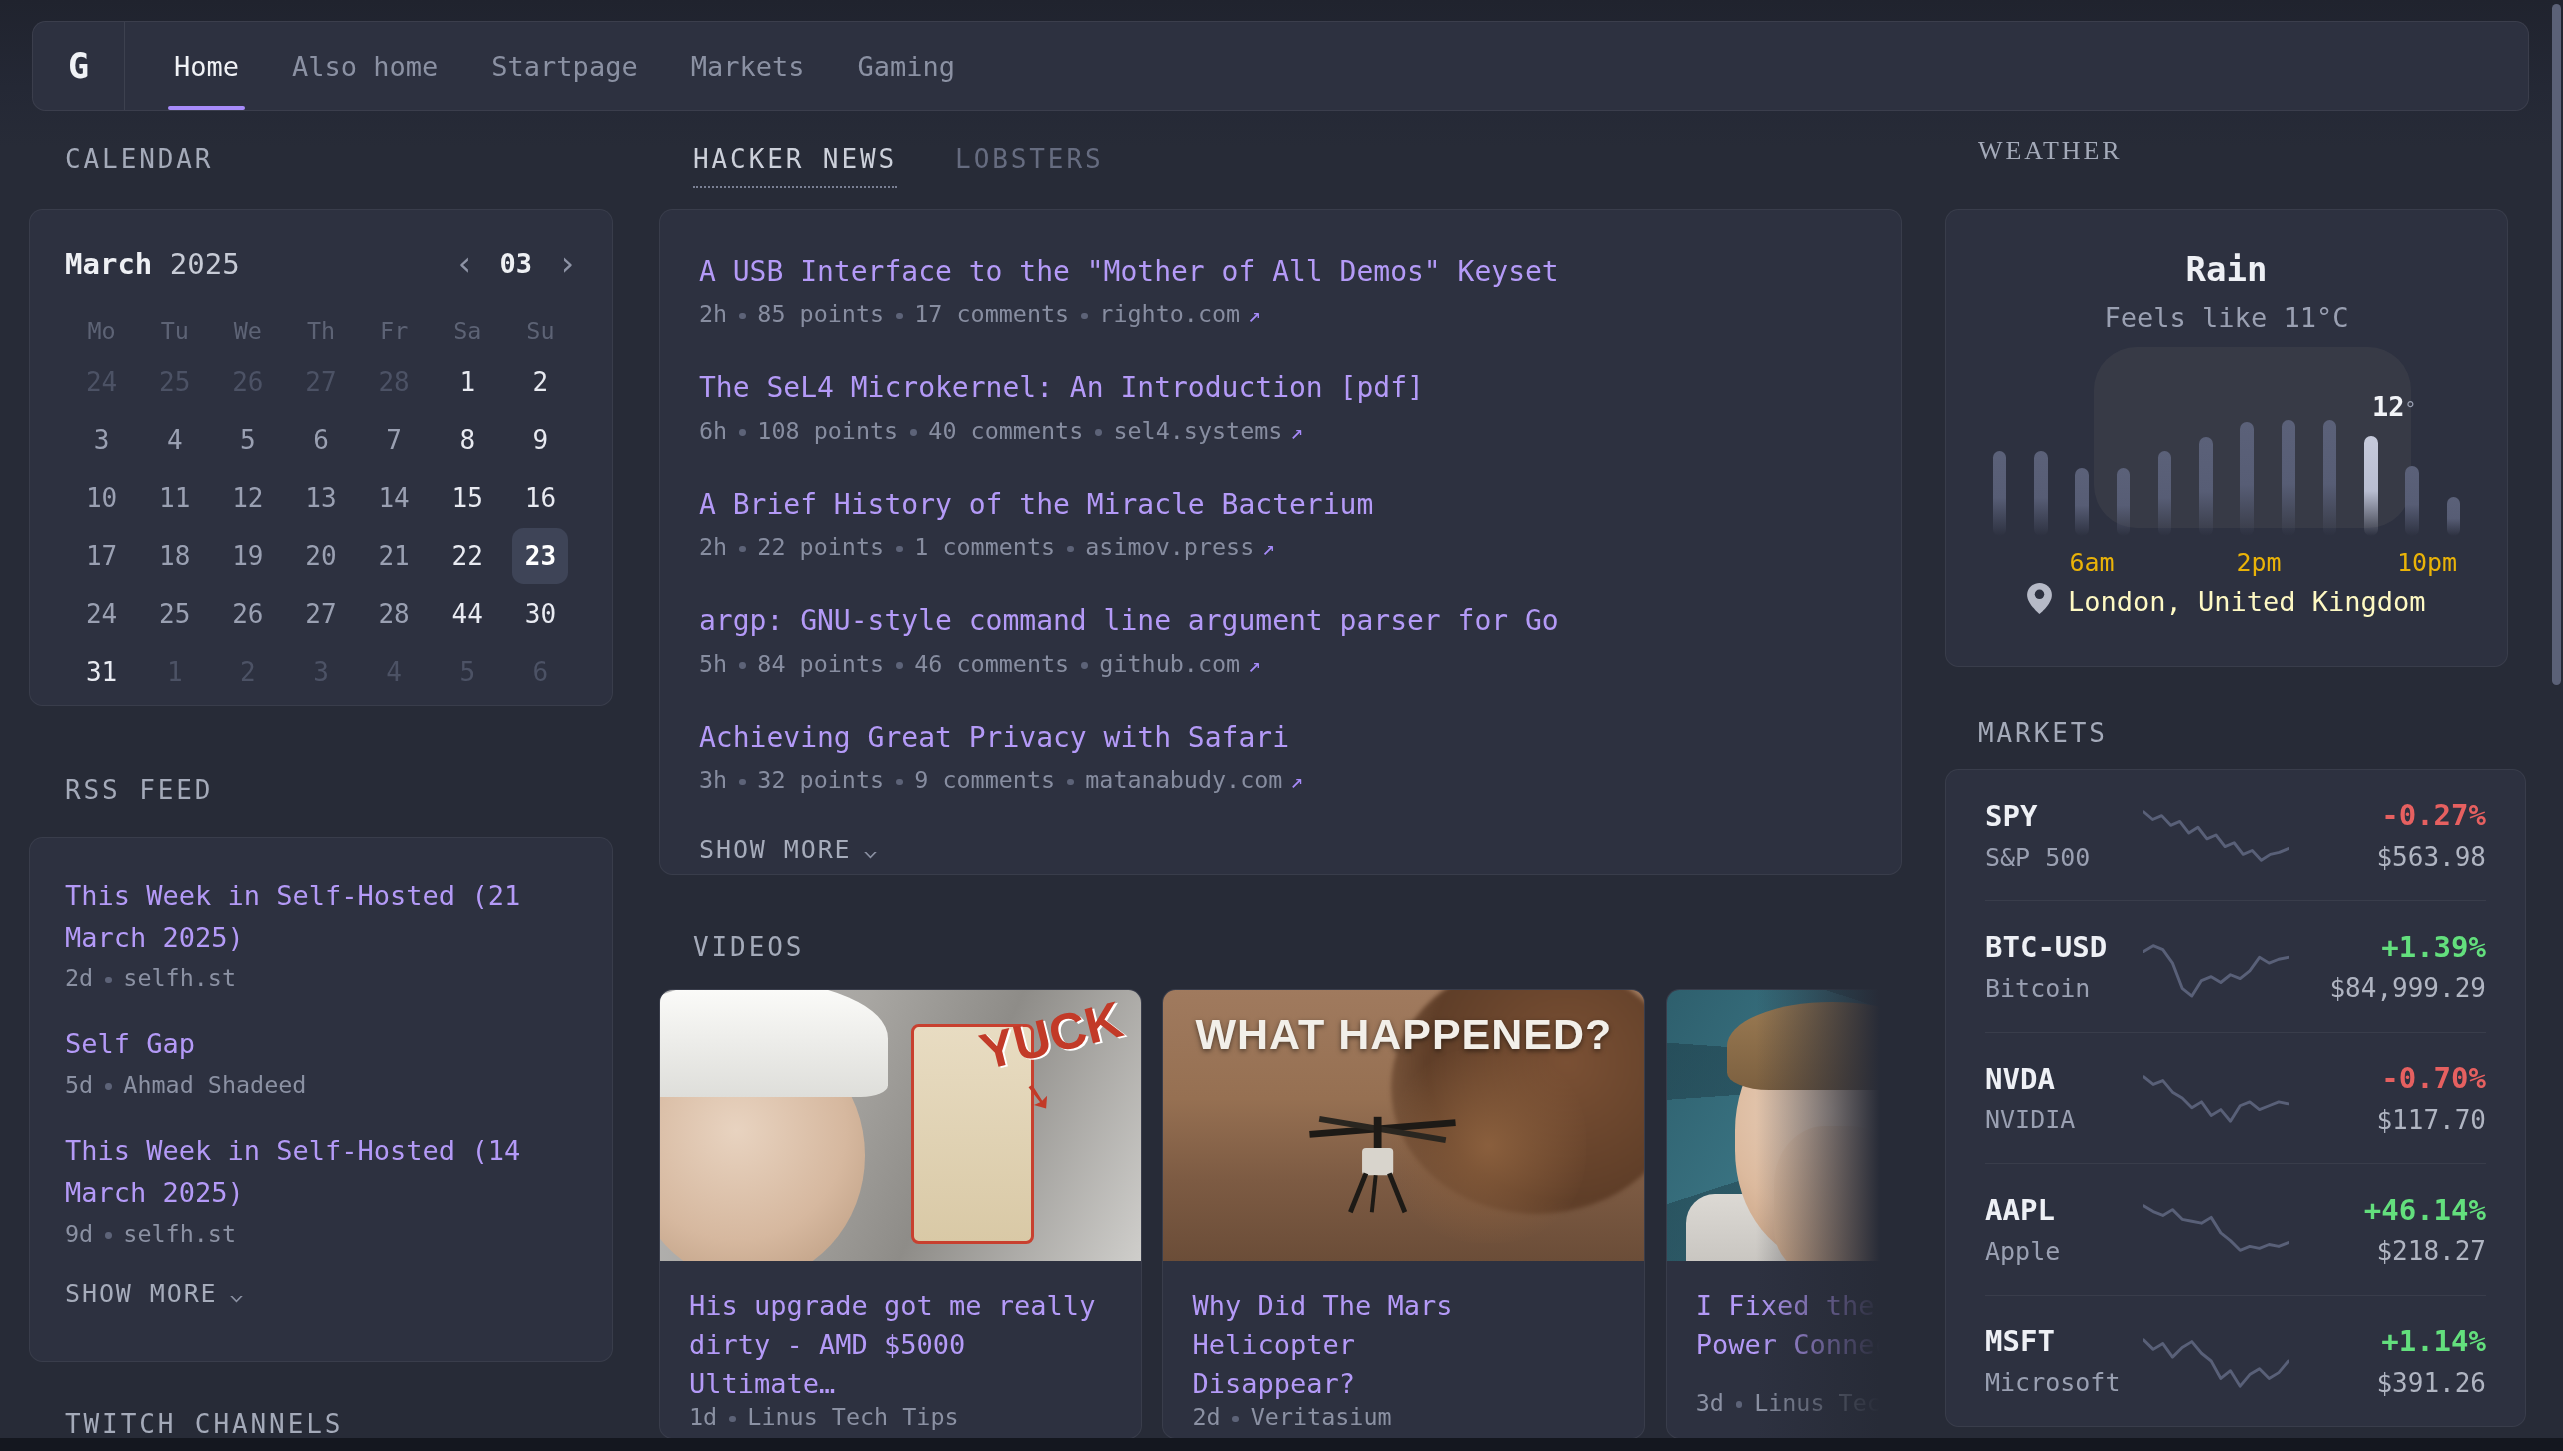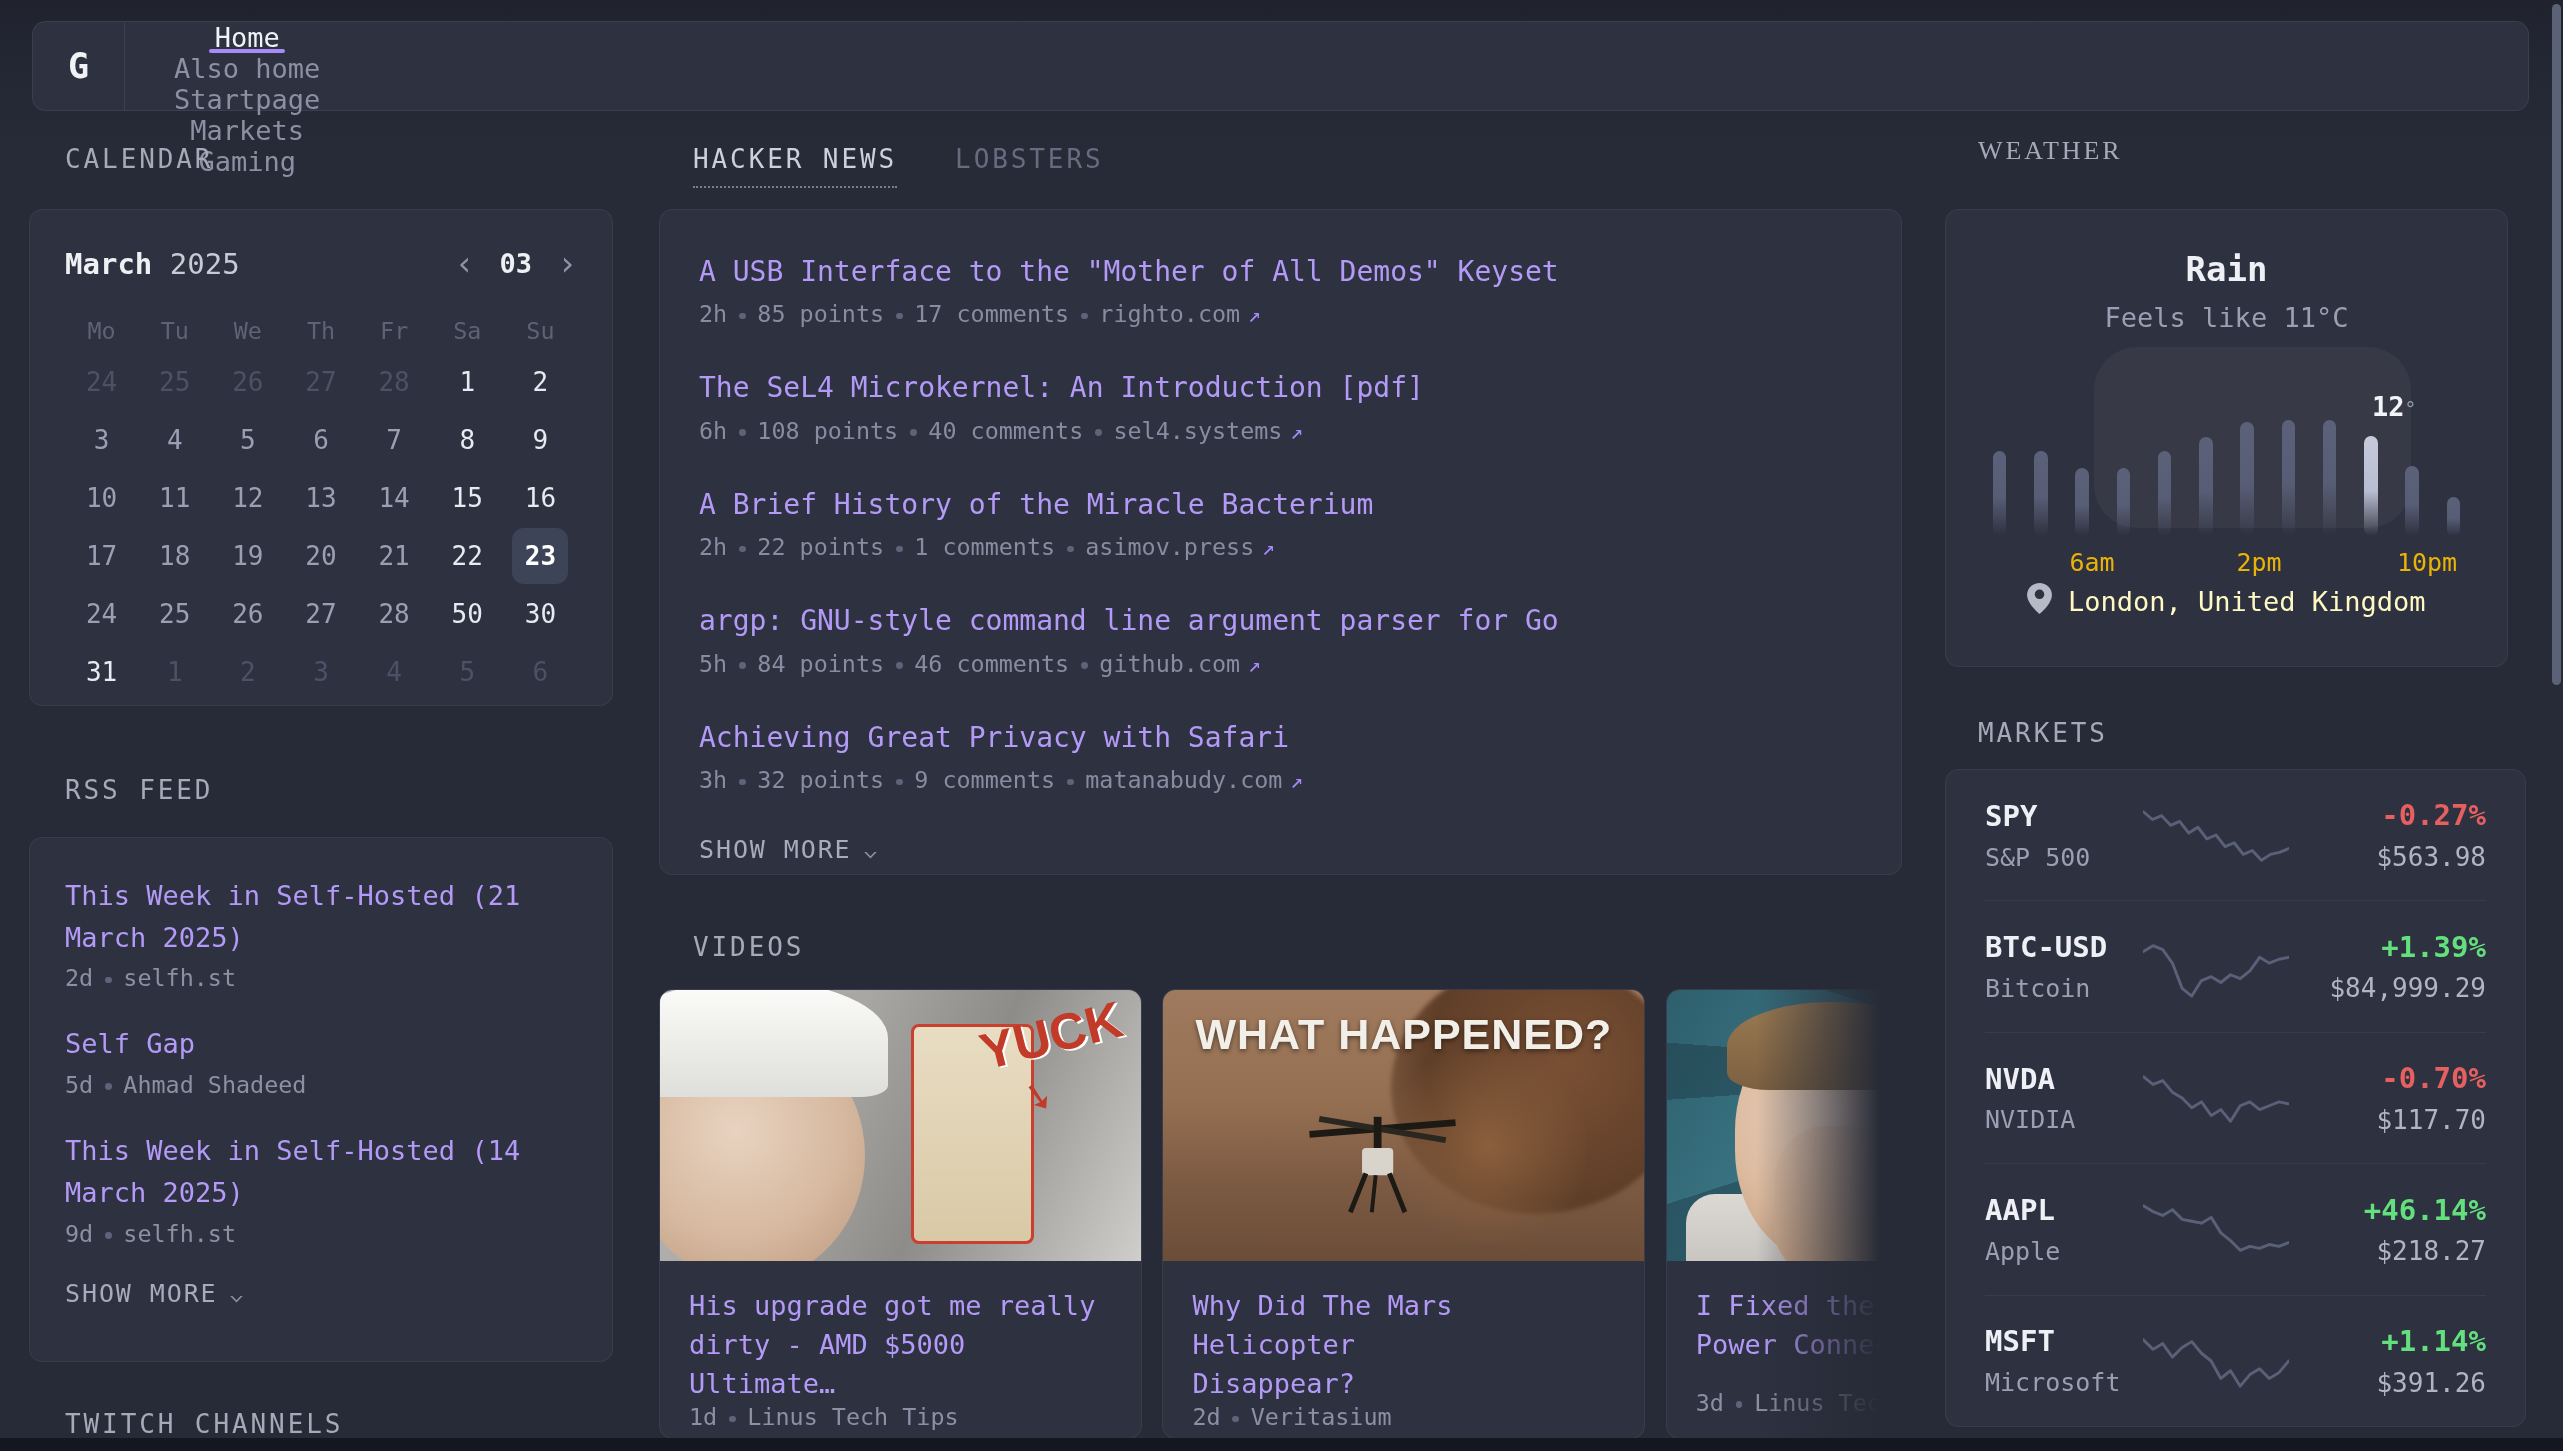--- a/index.html
+++ b/index.html
@@ -9,21 +9,21 @@
     color:#edeff4;-webkit-font-smoothing:antialiased;
   }
   .top-shade{position:absolute;left:0;top:0;width:100%;height:146px;
     background:linear-gradient(180deg,#20232e 0%,#242835 60%,rgba(39,43,55,0) 100%);}
   
   .nav{position:absolute;left:32px;top:21.4px;width:2497px;height:90px;
     background:#2d3140;border:1px solid rgba(255,255,255,.065);border-radius:13.6px;
     display:flex;align-items:stretch;box-sizing:border-box;}
   .nav-logo{width:91px;display:flex;align-items:center;justify-content:center;
     border-right:1px solid rgba(255,255,255,.08);font-size:35px;font-weight:bold;color:#f0f2f6;}
-  .nav-tabs{display:flex;align-items:center;padding-left:49px;flex-direction:column;}
+  .nav-tabs{display:flex;align-items:center;gap:53px;padding-left:49px;}
   .nav-tab{position:relative;height:100%;display:flex;align-items:center;
     font-size:27px;color:#8b91a3;cursor:pointer;}
   .nav-tab.active{color:#f0f2f6;}
   .tab-underline{position:absolute;left:-5.8px;right:-5.8px;bottom:0;height:4.9px;
     background:#a78bfa;border-radius:2.9px;}
   .section-title{font-size:26px;letter-spacing:2.9px;color:#a4aab9;}
   .card{background:#2d3140;border:1px solid rgba(255,255,255,.06);
     border-radius:13.6px;box-sizing:border-box;}
   .show-more{display:flex;align-items:center;gap:13.6px;font-size:25px;letter-spacing:1.9px;
     color:#a6acbb;cursor:pointer;}
@@ -229,21 +229,21 @@
       <div class="cal-cell cal-norm">21</div>
       <div class="cal-cell cal-wkend">22</div>
       <div class="cal-cell">
         <div class="cal-sel-box">23</div>
       </div>
       <div class="cal-cell cal-norm">24</div>
       <div class="cal-cell cal-norm">25</div>
       <div class="cal-cell cal-norm">26</div>
       <div class="cal-cell cal-norm">27</div>
       <div class="cal-cell cal-norm">28</div>
-      <div class="cal-cell cal-wkend">50</div>
+      <div class="cal-cell cal-wkend">44</div>
       <div class="cal-cell cal-wkend">30</div>
       <div class="cal-cell cal-wkend">31</div>
       <div class="cal-cell cal-out">1</div>
       <div class="cal-cell cal-out">2</div>
       <div class="cal-cell cal-out">3</div>
       <div class="cal-cell cal-out">4</div>
       <div class="cal-cell cal-out">5</div>
       <div class="cal-cell cal-out">6</div>
     </div>
 </div>

